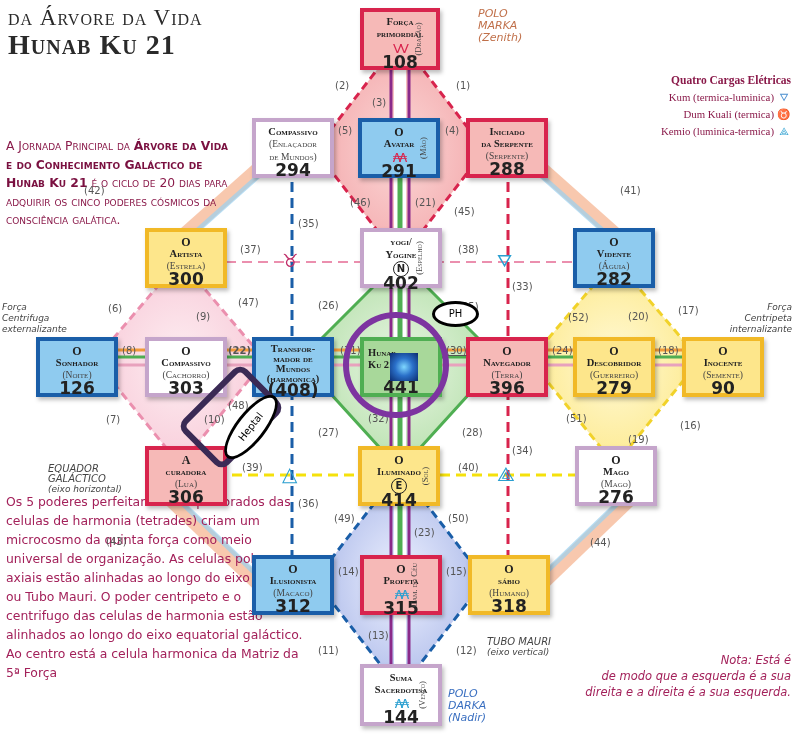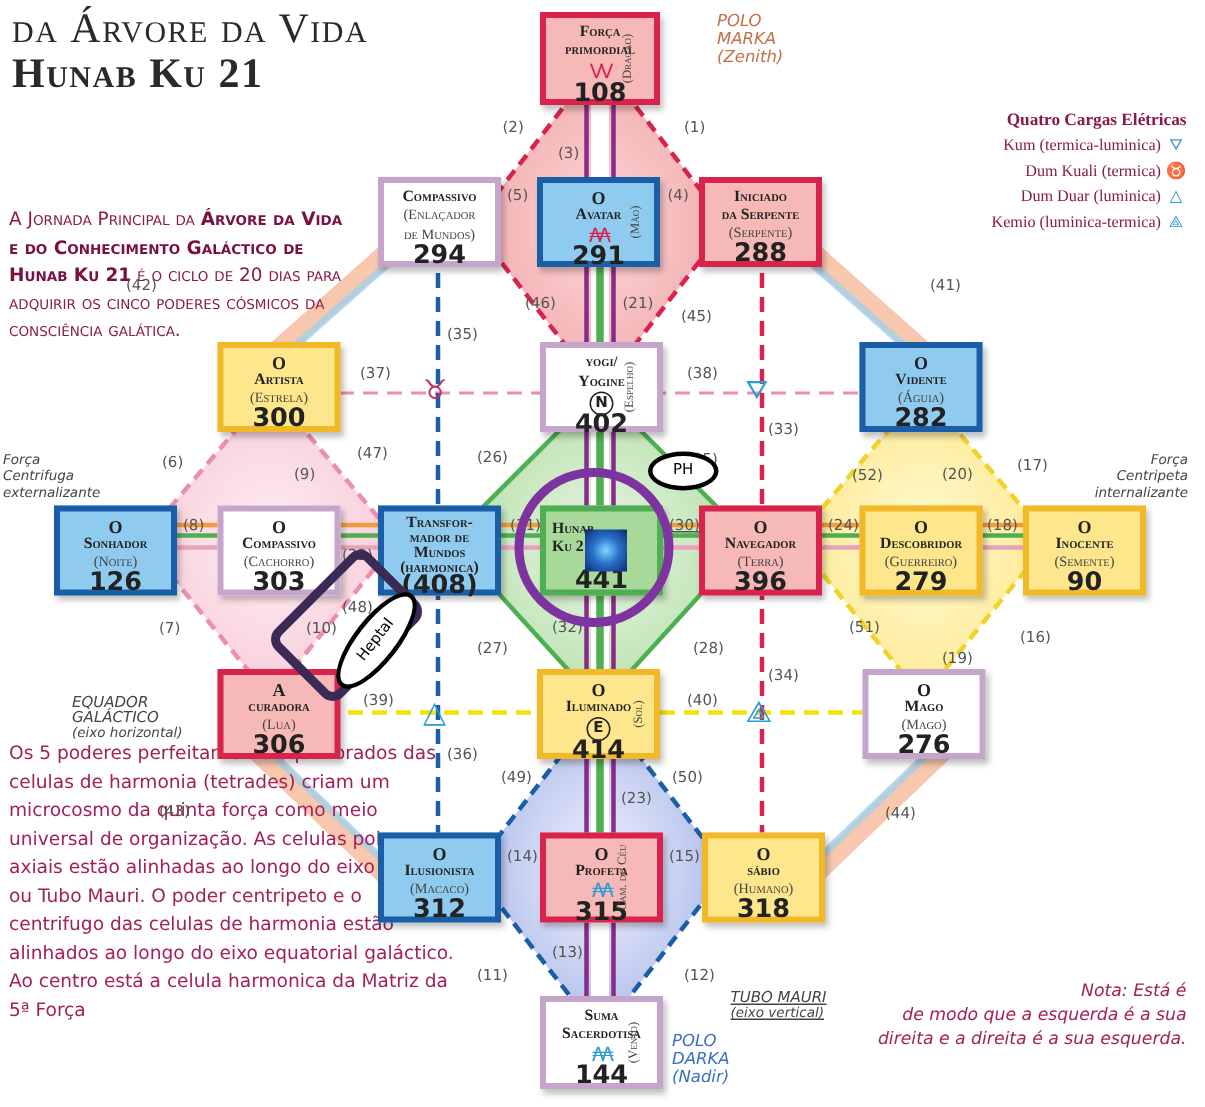--- a/index.html
+++ b/index.html
@@ -1,21 +1,21 @@
 <!DOCTYPE html>
 <html><head>
 <meta charset="utf-8">
 <style>
   html, body { margin:0; padding:0; background:#fff; }
   body { width:803px; height:738px; position:relative; overflow:hidden; font-family:"DejaVu Serif", serif; }
   #diagram { position:absolute; left:0; top:0; width:803px; height:738px; }
   .title { position:absolute; left:8px; top:2px; color:#2a2a2a; font-family:"Liberation Serif", serif; line-height:1; }
   .title .l1 { font-size:30px; letter-spacing:1px; display:block; }
   .title .l2 { font-size:30px; letter-spacing:1px; display:block; margin-top:1px; }
-  .title .l3 { font-size:28px; letter-spacing:1px; display:block; margin-top:4px; font-variant:small-caps; }
+  .title .l3 { font-size:23px; letter-spacing:1px; display:block; margin-top:4px; font-variant:small-caps; }
   .title .l4 { font-size:28px; letter-spacing:1px; display:block; margin-top:2px; font-variant:small-caps;font-weight:bold; }
   .intro { position:absolute; left:6px; top:137px; width:230px; color:#8a1a4a; font-family:"DejaVu Sans", sans-serif; font-size:12.3px; line-height:18.6px; font-variant:small-caps; }
   .intro b { color:#7a1040; }
   .para { position:absolute; left:6px; top:492px; width:300px; color:#a3215a; font-family:"DejaVu Sans", sans-serif; font-size:12.4px; line-height:19px; }
   .note { position:absolute; right:12px; top:652px; width:260px; text-align:right; color:#a3215a; font-family:"DejaVu Sans", sans-serif; font-style:italic; font-size:11.5px; line-height:16px; }
   .legend { position:absolute; right:12px; top:72px; text-align:right; font-family:Liberation Serif, serif; color:#8a1a4a; font-size:10.8px; line-height:17px; }
   .legend .lt { font-weight:bold; font-size:11.5px; }
   .legend .row span.sym { display:inline-block; width:14px; text-align:center; margin-left:3px; }
   .italic-label { position:absolute; font-family:"DejaVu Sans", sans-serif; font-style:italic; font-size:10px; line-height:12px; color:#444; }
   .node { position:absolute; box-sizing:border-box; text-align:center; font-family:"Liberation Serif", serif; color:#222; box-shadow:2px 3px 4px rgba(0,0,0,0.25); }
@@ -105,21 +105,20 @@
 
 <div class="intro">
   <span>A Jornada Principal da</span>
   <b>Árvore da Vida e do Conhecimento Galáctico de Hunab Ku 21</b><span> é o ciclo de 20 dias para adquirir os cinco poderes cósmicos da consciência galática.</span>
 </div>
 
 <div class="legend">
   <div class="lt">Quatro Cargas Elétricas</div>
   <div class="row"><span>Kum (termica-luminica)</span><span class="sym" style="color:#4a8fd0">⛛</span></div>
   <div class="row"><span>Dum Kuali (termica)</span><span class="sym" style="color:#c0306a">♉</span></div>
-  <div class="row"><span>Dum Duar (luminica)</span><span class="sym" style="color:#2a9fd0">△</span></div>
   <div class="row"><span>Kemio (luminica-termica)</span><span class="sym" style="color:#2a9fd0">⟁</span></div>
 </div>
 
 <div class="italic-label" style="left:478px;top:8px;color:#c0704a;font-size:11px;line-height:12px;">
   <div>POLO</div>
     <div>MARKA</div>
     <div>(Zenith)</div>
 </div>
 <div class="italic-label" style="left:448px;top:688px;color:#3a6fc0;font-size:11px;line-height:12px;">
   <div>POLO</div>
@@ -134,21 +133,21 @@
 <div class="italic-label" style="left:700px;top:302px;font-size:9px;line-height:11px;text-align:right;width:92px;">
   <div>Força</div>
     <div>Centripeta</div>
     <div>internalizante</div>
 </div>
 <div class="italic-label" style="left:48px;top:464px;width:100px;font-size:10px;line-height:10px;">
   <div style="font-style:italic">EQUADOR</div>
     <div>GALÁCTICO</div>
     <div style="font-size:9px">(eixo horizontal)</div>
 </div>
-<div class="italic-label" style="left:487px;top:660px;font-size:10px;line-height:11px;text-decoration:underline;">
+<div class="italic-label" style="left:487px;top:636px;font-size:10px;line-height:11px;">
   <div>TUBO MAURI</div>
     <div style="font-size:9px">(eixo vertical)</div>
 </div>
 
 <div class="para">Os 5 poderes perfeitamente equili-brados das celulas de harmonia (tetrades) criam um microcosmo da quinta força como meio universal de organização. As celulas polares axiais estão alinhadas ao longo do eixo central, ou Tubo Mauri. O poder centripeto e o centrifugo das celulas de harmonia estão alinhados ao longo do eixo equatorial galáctico. Ao centro está a celula harmonica da Matriz da 5ª Força</div>
 
 <div class="note">
   <div>Nota: Está é</div>
     <div>de modo que a esquerda é a sua</div>
     <div>direita e a direita é a sua esquerda.</div>
@@ -322,21 +321,21 @@
     <div class="conn" style="left: 456px; top: 645px;">(12)</div>
     <div class="conn" style="left: 368px; top: 630px;">(13)</div>
     <div class="conn" style="left: 338px; top: 566px;">(14)</div>
     <div class="conn" style="left: 446px; top: 566px;">(15)</div>
     <div class="conn" style="left: 680px; top: 420px;">(16)</div>
     <div class="conn" style="left: 678px; top: 305px;">(17)</div>
     <div class="conn" style="left: 658px; top: 345px;">(18)</div>
     <div class="conn" style="left: 628px; top: 434px;">(19)</div>
     <div class="conn" style="left: 628px; top: 311px;">(20)</div>
     <div class="conn" style="left: 415px; top: 197px;">(21)</div>
-    <div class="conn" style="left: 228px; top: 365px;">(22)</div>
+    <div class="conn" style="left: 228px; top: 345px; font-weight: bold;">(22)</div>
     <div class="conn" style="left: 414px; top: 527px;">(23)</div>
     <div class="conn" style="left: 552px; top: 345px;">(24)</div>
     <div class="conn" style="left: 458px; top: 301px;">(25)</div>
     <div class="conn" style="left: 318px; top: 300px;">(26)</div>
     <div class="conn" style="left: 318px; top: 427px;">(27)</div>
     <div class="conn" style="left: 462px; top: 427px;">(28)</div>
     <div class="conn" style="left: 446px; top: 345px; text-decoration: underline;">(30)</div>
     <div class="conn" style="left: 340px; top: 345px;">(31)</div>
     <div class="conn" style="left: 368px; top: 413px;">(32)</div>
     <div class="conn" style="left: 512px; top: 281px;">(33)</div>

